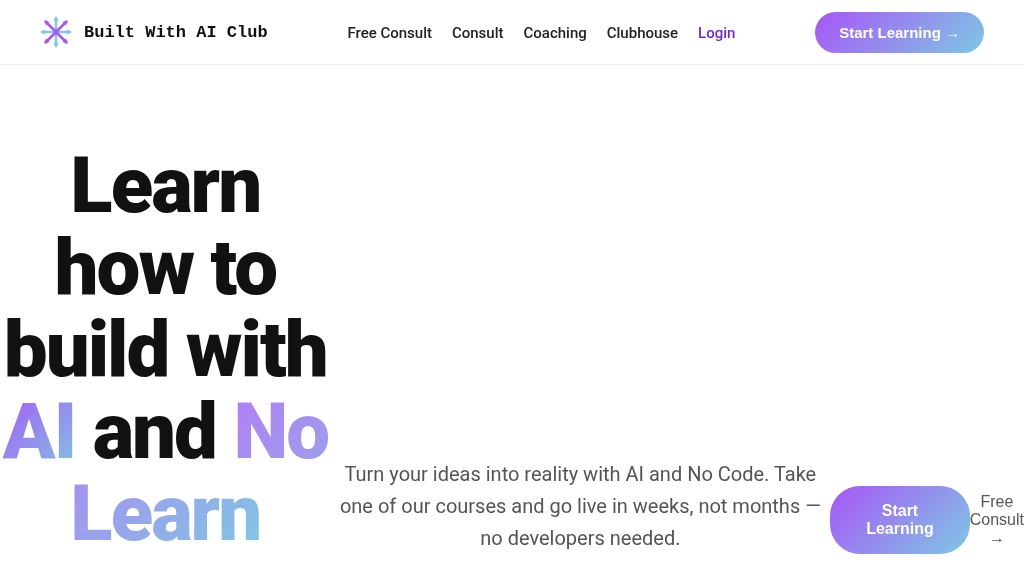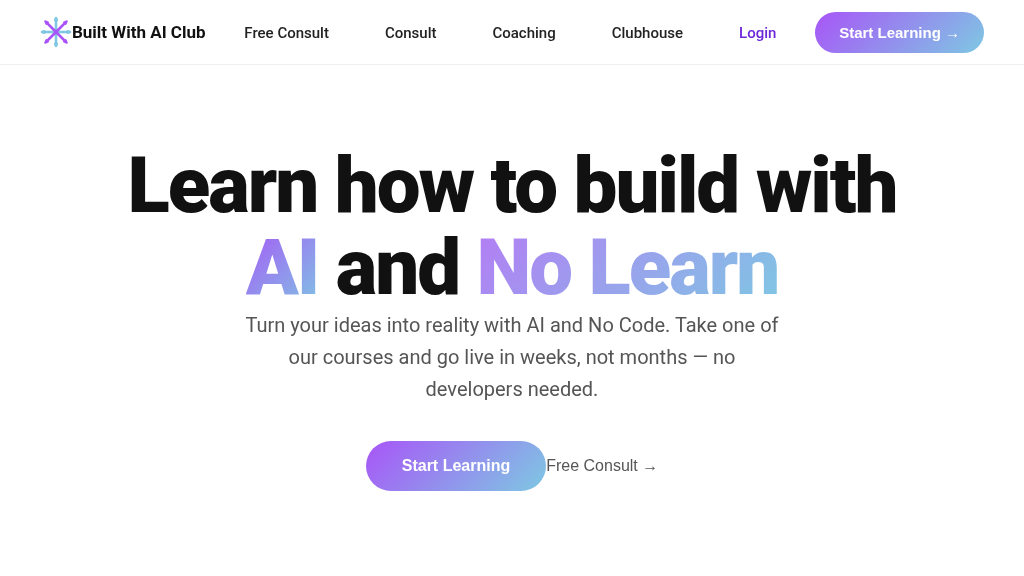--- a/index.html
+++ b/index.html
@@ -22,41 +22,42 @@
       align-items: center;
       justify-content: space-between;
       padding: 0 40px;
       height: 65px;
       border-bottom: 1px solid #f0f0f0;
     }
 
     .nav-brand {
       display: flex;
       align-items: center;
-      gap: 0;
+      gap: 12px;
       text-decoration: none;
       color: #111;
+      font-family: Liberation Mono, monospace;
     }
 
     .nav-logo-icon {
       width: 32px;
       height: 32px;
       color: #7ec8e3;
     }
 
     .nav-brand-name {
       font-weight: 700;
       font-size: 17px;
       color: #111;
     }
 
     .nav-links {
       display: flex;
       align-items: flex-start;
-      gap: 56px;
+      gap: 20px;
       list-style: none;
     }
 
     .nav-links a {
       text-decoration: none;
       font-size: 15px;
       color: #222;
       font-weight: 500;
     }
 
@@ -76,22 +77,21 @@
       cursor: pointer;
       display: flex;
       align-items: center;
       gap: 6px;
       white-space: nowrap;
     }
 
     
     .hero {
       display: flex;
-      flex-direction: column;
-      align-items: center;
+      align-items: flex-end;
       text-align: center;
       padding-top: 80px;
     }
 
     .hero-headline {
       font-size: 78px;
       font-weight: 900;
       line-height: 1.05;
       color: #111;
       letter-spacing: -2px;

